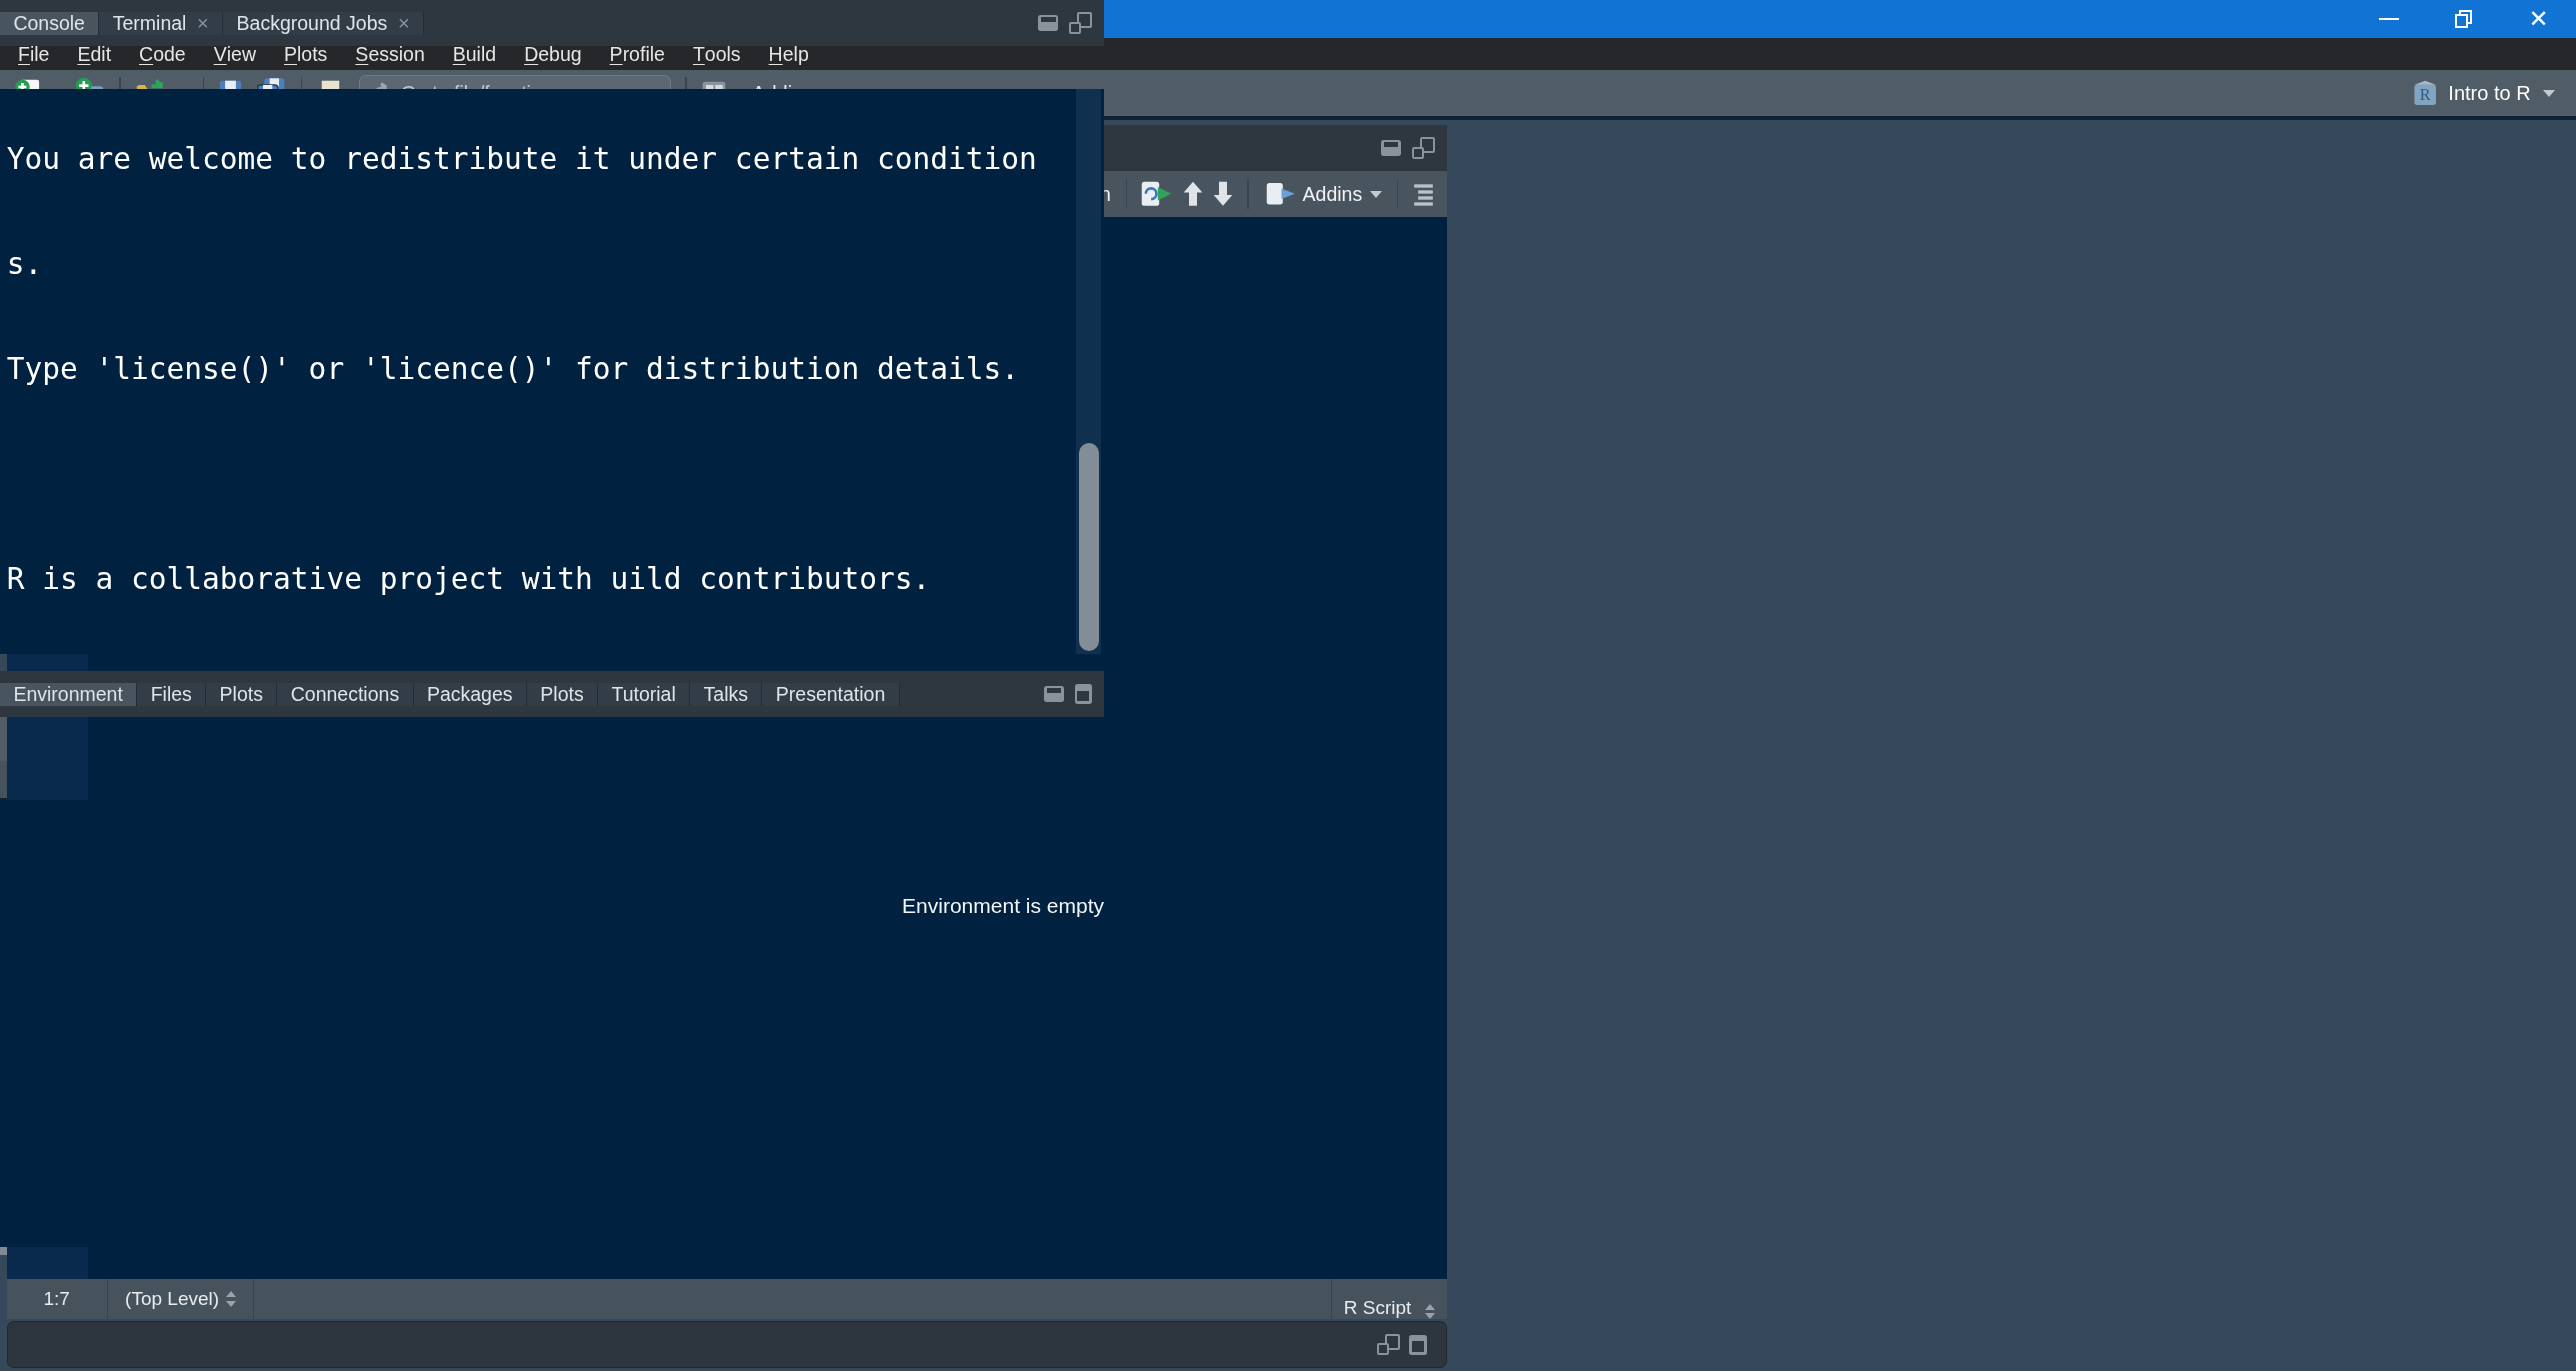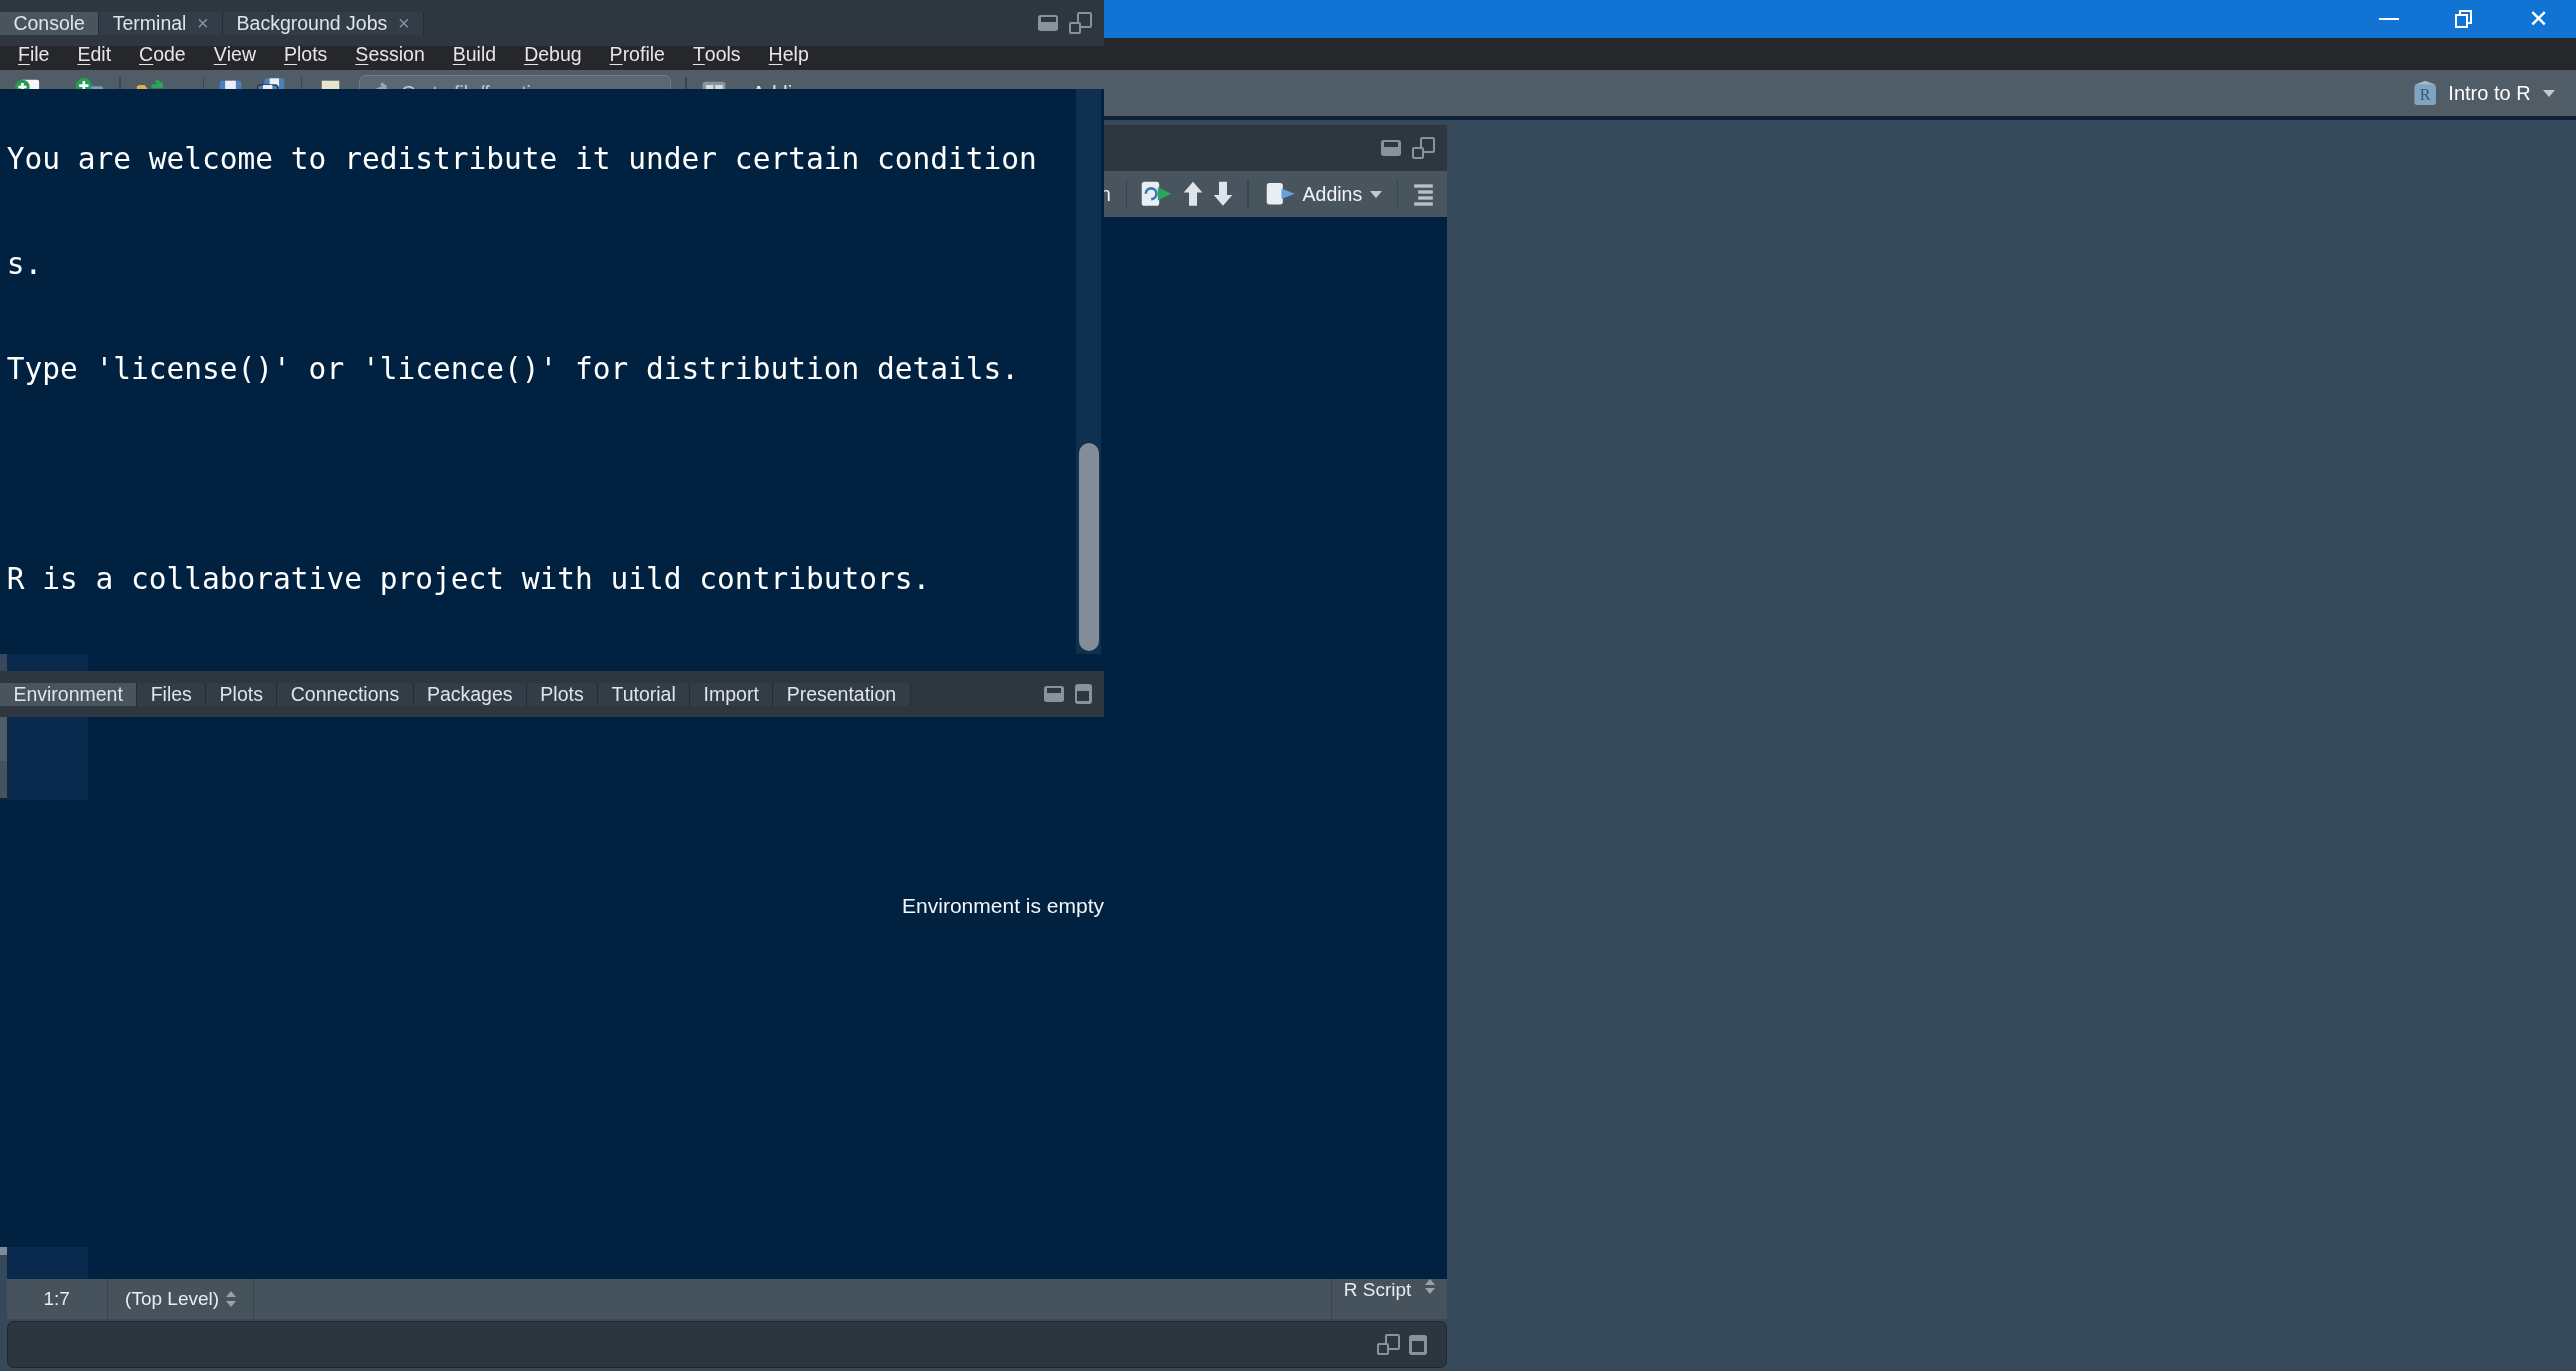--- a/index.html
+++ b/index.html
@@ -86,21 +86,21 @@
   
   .editor{position:relative;height:1062px;background:var(--navy);display:flex;
     font-family:"DejaVu Sans Mono",monospace;font-size:29.5px;line-height:36px}
   .gutter{width:81px;background:var(--gutter);color:#8093a8;text-align:right;padding:5.4px 23px 0 0}
   .codearea{padding:5.4px 0 0 20px;white-space:pre}
   .tok-var{color:#ffffff}.tok-op{color:var(--op)}.tok-num{color:var(--pink)}
   
   .ed-status{height:40px;margin-top:0;background:var(--chrome2);display:flex;align-items:center;font-size:19px;color:#e8ecef}
   .st-cell{height:100%;display:flex;align-items:center;justify-content:center;padding:0 17.4px;border-right:1.3px solid #39434c}
   .st-cell.first{width:101px}
-  .st-right{margin-left:auto;height:100%;display:flex;align-items:flex-start;padding:0 12px;border-left:1.3px solid #39434c;gap:6.7px}
+  .st-right{margin-left:auto;height:100%;display:flex;align-items:flex-end;padding:0 12px;border-left:1.3px solid #39434c;gap:6.7px}
   .spinner{display:inline-flex;flex-direction:column;gap:3.4px;margin-left:6.7px}
   .spinner i{width:0;height:0;border-left:5.4px solid transparent;border-right:5.4px solid transparent}
   .spinner .up{border-bottom:6px solid #9aa3ac}
   .spinner .dn{border-top:6px solid #9aa3ac}
   
   .collapsed-pane{position:absolute;left:6.7px;top:1321px;width:1440px;height:47px;background:#2d353e;
     border:1.3px solid #20262c;border-radius:6.7px;display:flex;align-items:center;justify-content:flex-end;padding-right:19px;gap:9.4px}
   
   .console-header{height:43px;background:var(--chrome2);display:flex;align-items:center;gap:9.4px;padding:0 10.7px;font-size:19px}
   .rlogo{width:29.5px;height:29.5px;border-radius:50%;background:#c9cfd5;color:#2767bc;display:flex;align-items:center;justify-content:center;
@@ -550,21 +550,21 @@
       <div class="tab">
           <span class="tlabel">Packages</span>
         </div>
       <div class="tab">
           <span class="tlabel">Plots</span>
         </div>
       <div class="tab">
           <span class="tlabel">Tutorial</span>
         </div>
       <div class="tab">
-          <span class="tlabel">Import</span>
+          <span class="tlabel">Talks</span>
         </div>
       <div class="tab">
           <span class="tlabel">Presentation</span>
         </div>
       <div class="pane-btns">
         <span class="pb-min"></span>
         <span class="pb-max"></span>
       </div>
     </div>
 

